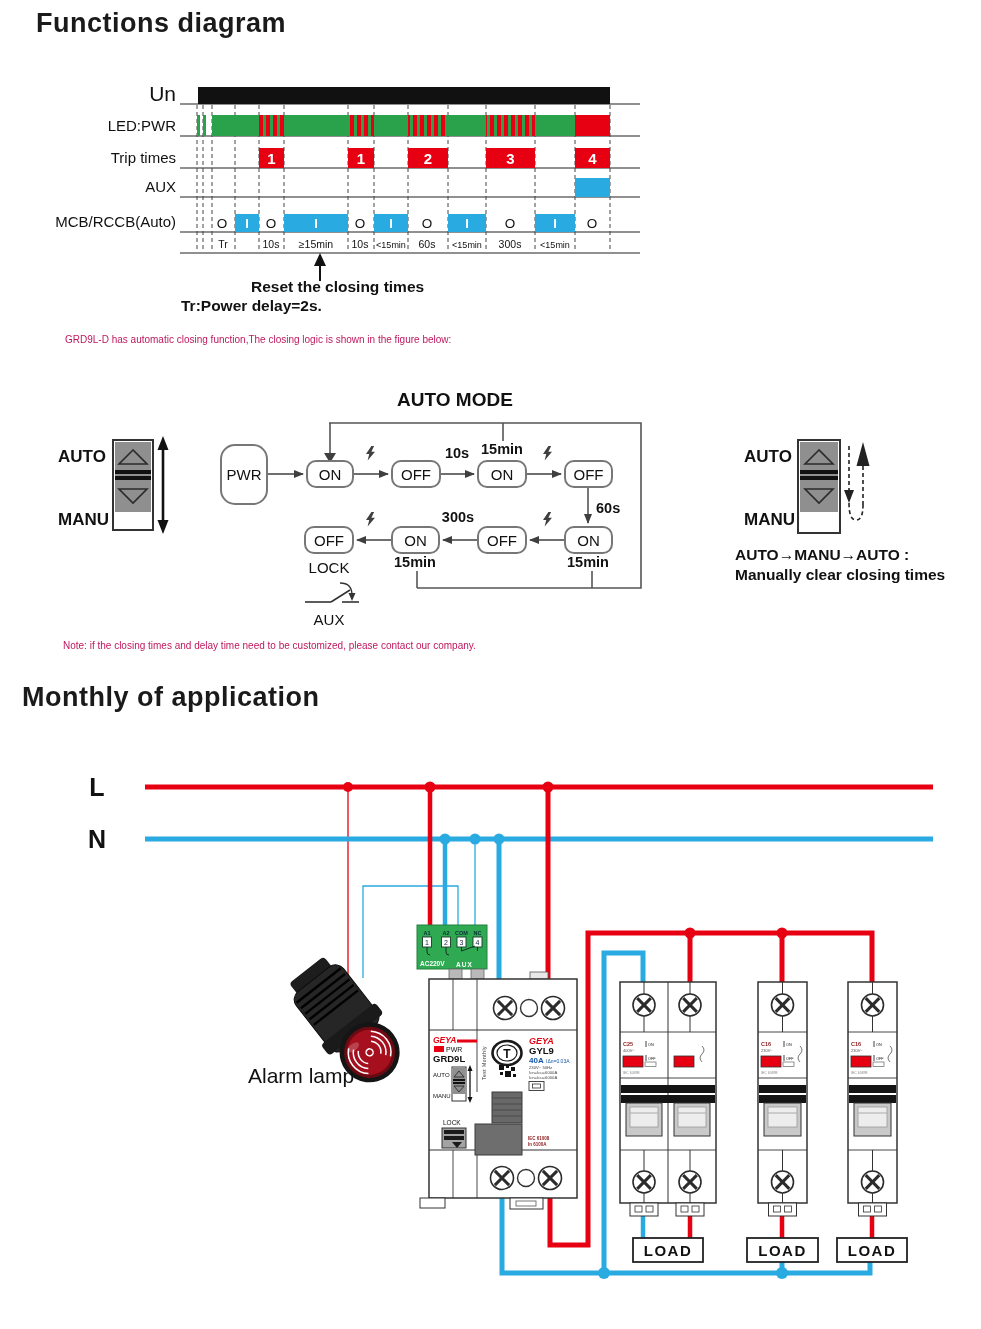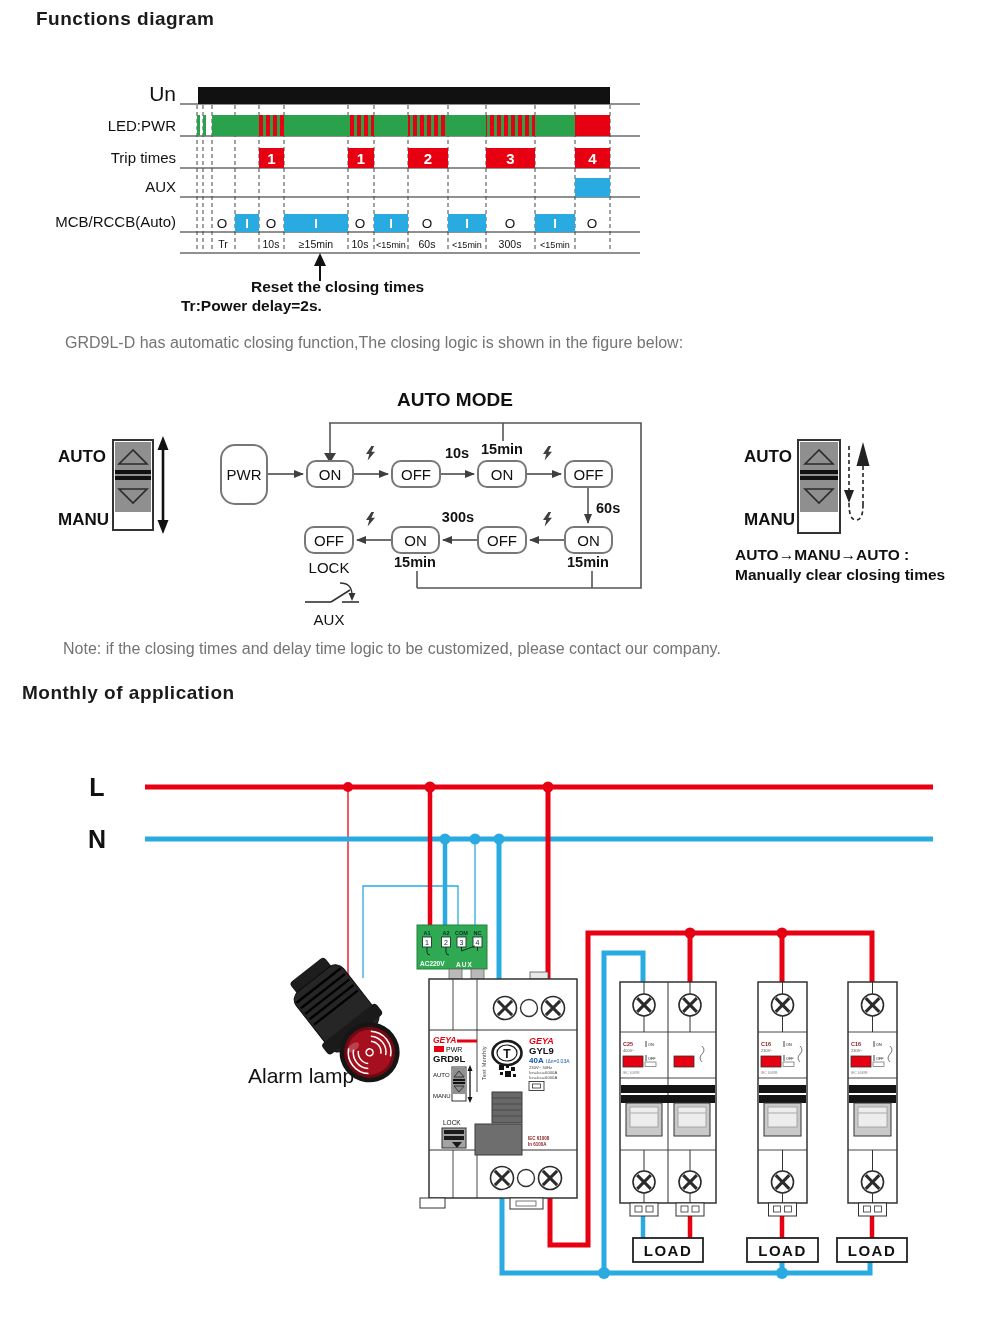--- a/index.html
+++ b/index.html
@@ -1,19 +1,19 @@
 <!DOCTYPE html>
 <html><head>
 <meta charset="utf-8">
 <style>
   html,body{margin:0;padding:0;background:#fff;}
   #canvas{position:relative;width:981px;height:1329px;background:#fff;overflow:hidden;
           font-family:"Liberation Sans",sans-serif;color:#111;}
-  .h1{position:absolute;font-size:19px;font-weight:bold;color:#1a1a1a;letter-spacing:.5px;}
-  .para{position:absolute;font-size:16px;color:#737373;}
+  .h1{position:absolute;font-size:27px;font-weight:bold;color:#1a1a1a;letter-spacing:.5px;}
+  .para{position:absolute;font-size:10px;color:#be185d;}
   svg{position:absolute;left:0;}
   text{font-family:"Liberation Sans",sans-serif;}
   .base{stroke:#222;stroke-width:1.2;}
   .dash{stroke:#444;stroke-width:1;stroke-dasharray:4 3;}
   .flowline{stroke:#3f3f3f;stroke-width:1.4;fill:none;}
   .boxline{stroke:#555;stroke-width:1.6;fill:none;}
   .dev{stroke:#333;fill:#fff;}
 </style>
 </head>
 <body>
@@ -217,21 +217,21 @@
         <text x="329" y="545.5" text-anchor="middle" font-size="15" fill="#111">OFF</text>
         <rect x="392" y="527" width="47" height="26" rx="9" fill="#fff" stroke="#777" stroke-width="2"></rect>
         <text x="415.5" y="545.5" text-anchor="middle" font-size="15" fill="#111">ON</text>
         <rect x="478" y="527" width="48" height="26" rx="9" fill="#fff" stroke="#777" stroke-width="2"></rect>
         <text x="502" y="545.5" text-anchor="middle" font-size="15" fill="#111">OFF</text>
         <rect x="565" y="527" width="47" height="26" rx="9" fill="#fff" stroke="#777" stroke-width="2"></rect>
         <text x="588.5" y="545.5" text-anchor="middle" font-size="15" fill="#111">ON</text>
       </g>
   </svg>
 
-  <div class="para" style="left:63px;top:640px;">Note: if the closing times and delay time logic to be customized, please contact our company.</div>
+  <div class="para" style="left:63px;top:640px;">Note: if the closing times and delay time need to be customized, please contact our company.</div>
 
   <div class="h1" style="left:22px;top:682px;">Monthly of application</div>
 
   <svg id="wiring-svg" width="981" height="669" viewBox="0 660 981 669" style="top:660px;">
 
     <path d="M348,790 V978" stroke="#e60012" stroke-width="1.3" fill="none"></path>
     <path d="M363,978 V886 H458 V928" stroke="#29abe2" stroke-width="1.3" fill="none"></path>
     <path d="M475,842 V928" stroke="#29abe2" stroke-width="1.3" fill="none"></path>
 
     <line x1="145" y1="787" x2="933" y2="787" stroke="#e60012" stroke-width="5"></line>

